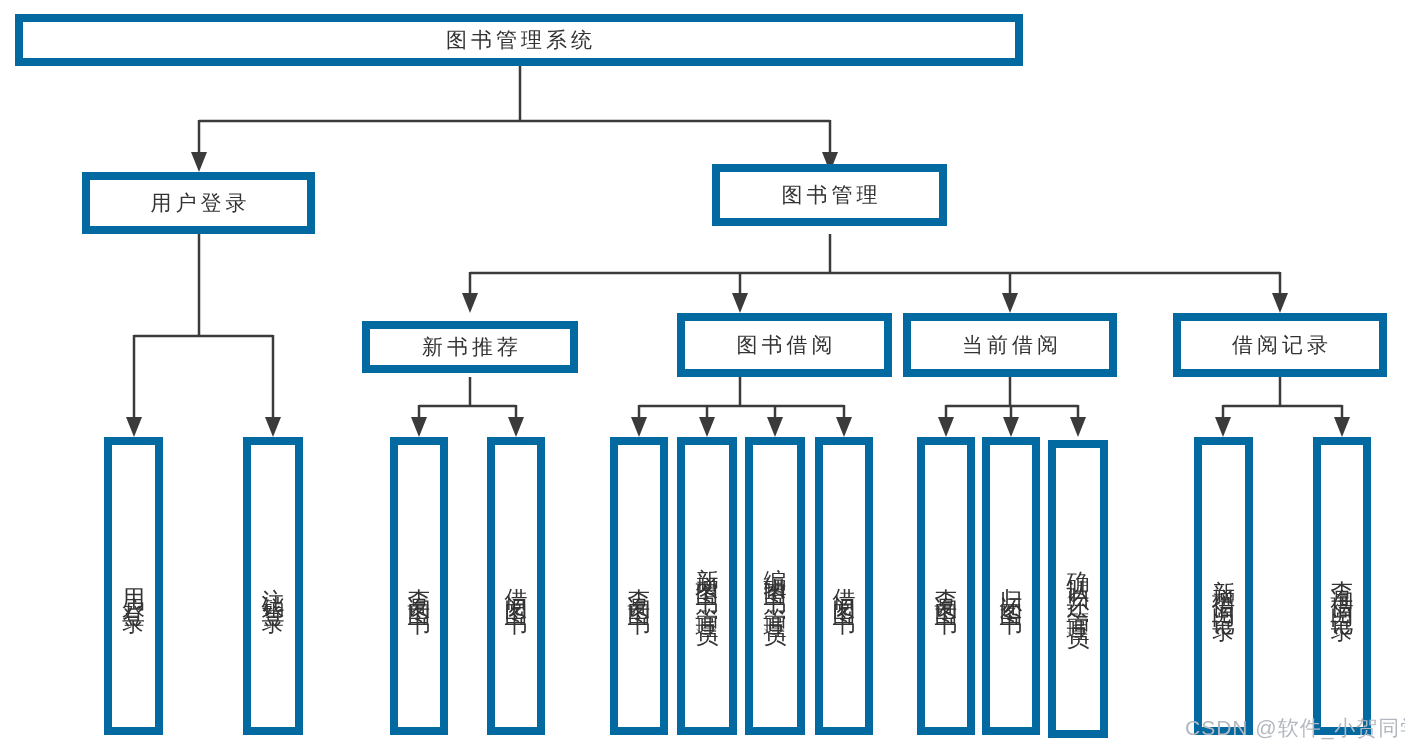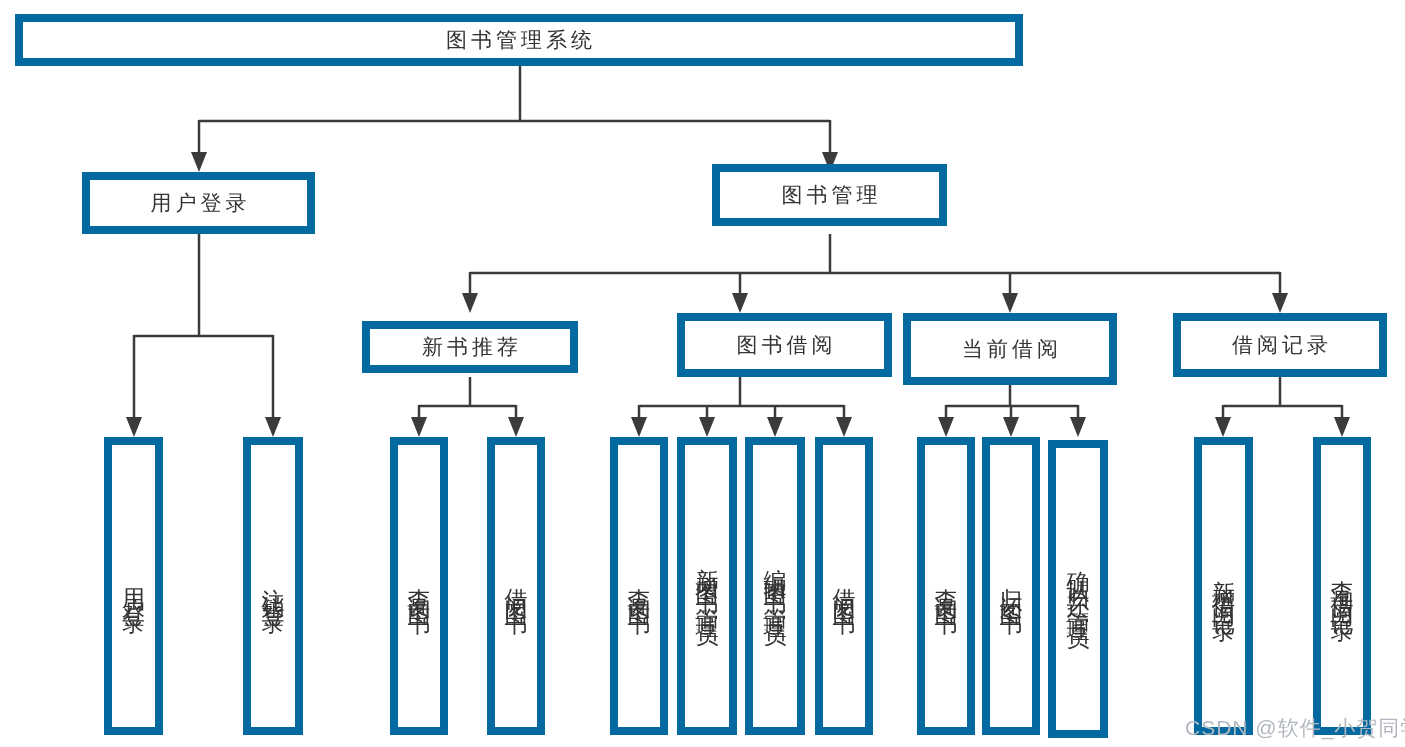--- a/index.html
+++ b/index.html
@@ -135,21 +135,21 @@
   <div class="node hnode" style="left:712px; top:164px; width:235px; height:62px;">
     <span class="lbl">图书管理</span>
   </div>
 
   <div class="node hnode" style="left:362px; top:313px; width:216px; height:52px;margin-top:8px;">
     <span class="lbl">新书推荐</span>
   </div>
   <div class="node hnode" style="left:633px; top:313px; width:215px; height:64px;margin-left:44px;">
     <span class="lbl">图书借阅</span>
   </div>
-  <div class="node hnode" style="left:903px; top:313px; width:214px; height:72px;">
+  <div class="node hnode" style="left:903px; top:313px; width:214px; height:64px;">
     <span class="lbl">当前借阅</span>
   </div>
   <div class="node hnode" style="left:1173px; top:313px; width:214px; height:64px;">
     <span class="lbl">借阅记录</span>
   </div>
 
   <div class="node leaf" style="left:104px; top:437px; width:59px; height:298px;">
     <span>用户登录</span>
   </div>
   <div class="node leaf" style="left:243px; top:437px; width:60px; height:298px;">

